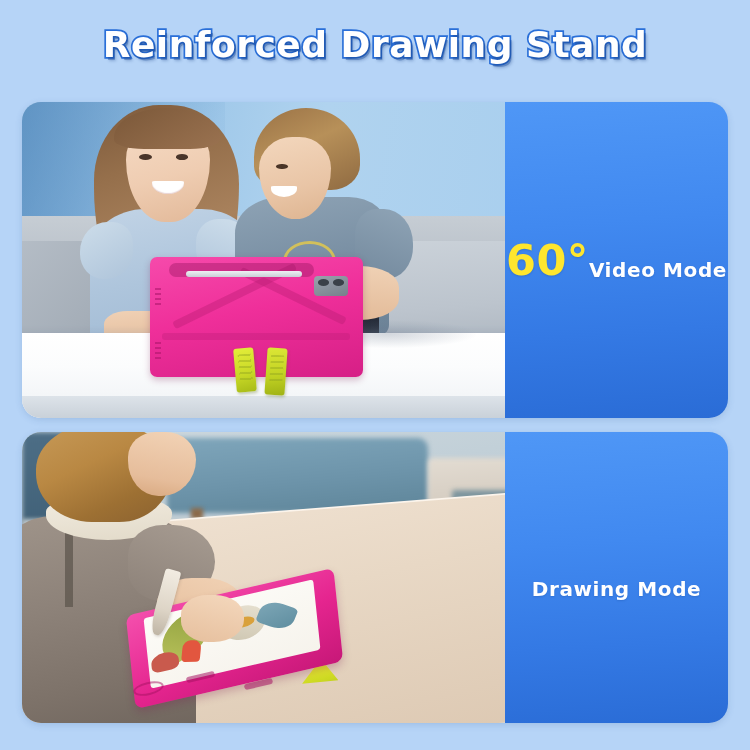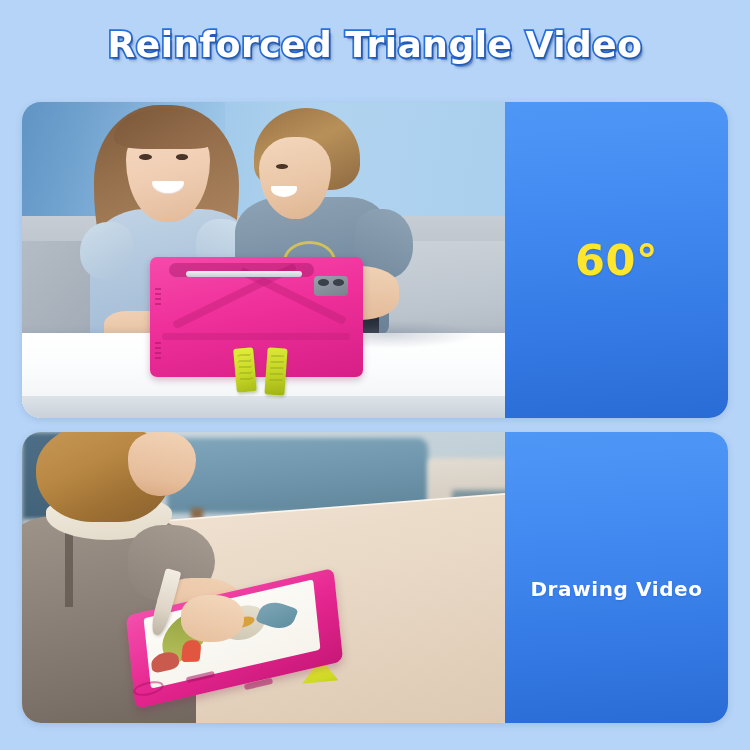--- a/index.html
+++ b/index.html
@@ -464,21 +464,21 @@
     position: absolute; left: 23%; top: 86%; width: 6.5%; height: 4.5%;
     border: 2.4px solid rgba(165,18,98,0.5);
     border-radius: 50%;
     transform: rotate(-13deg); z-index: 6;
   }
 </style>
 </head>
 <body>
 
 <div class="title-wrap">
-  <span class="title">Reinforced Triangle Video</span>
+  <span class="title">Reinforced Drawing Stand</span>
 </div>
 
 <div class="card" id="card-video">
 
   <div class="photo">
     <div class="s1-wall"></div>
     <div class="s1-wall-shade"></div>
     <div class="s1-couch-back"></div>
     <div class="s1-couch-arm-l"></div>
     <div class="s1-couch-cush"></div>
@@ -521,20 +521,21 @@
     <div class="s1-case-cam-d1"></div>
     <div class="s1-case-cam-d2"></div>
     <div class="s1-case-dots1"></div>
     <div class="s1-case-dots2"></div>
     <div class="s1-stand-l"></div>
     <div class="s1-stand-r"></div>
   </div>
 
   <div class="info">
     <div class="angle">60°</div>
+    <div class="mode">Video Mode</div>
   </div>
 </div>
 
 <div class="card" id="card-drawing">
 
   <div class="photo">
     <div class="s2-bg"></div>
     <div class="s2-bgleft"></div>
     <div class="s2-couch"></div>
     <div class="s2-couch-leg1"></div>
@@ -567,15 +568,15 @@
     </div>
     <div class="s2-case-btn1"></div>
     <div class="s2-case-btn2"></div>
     <div class="s2-case-hole"></div>
     <div class="s2-arm"></div>
     <div class="s2-hand"></div>
     <div class="s2-pen"></div>
   </div>
 
   <div class="info">
-    <div class="mode">Drawing Video</div>
+    <div class="mode">Drawing Mode</div>
   </div>
 </div>
 
 </body></html>

